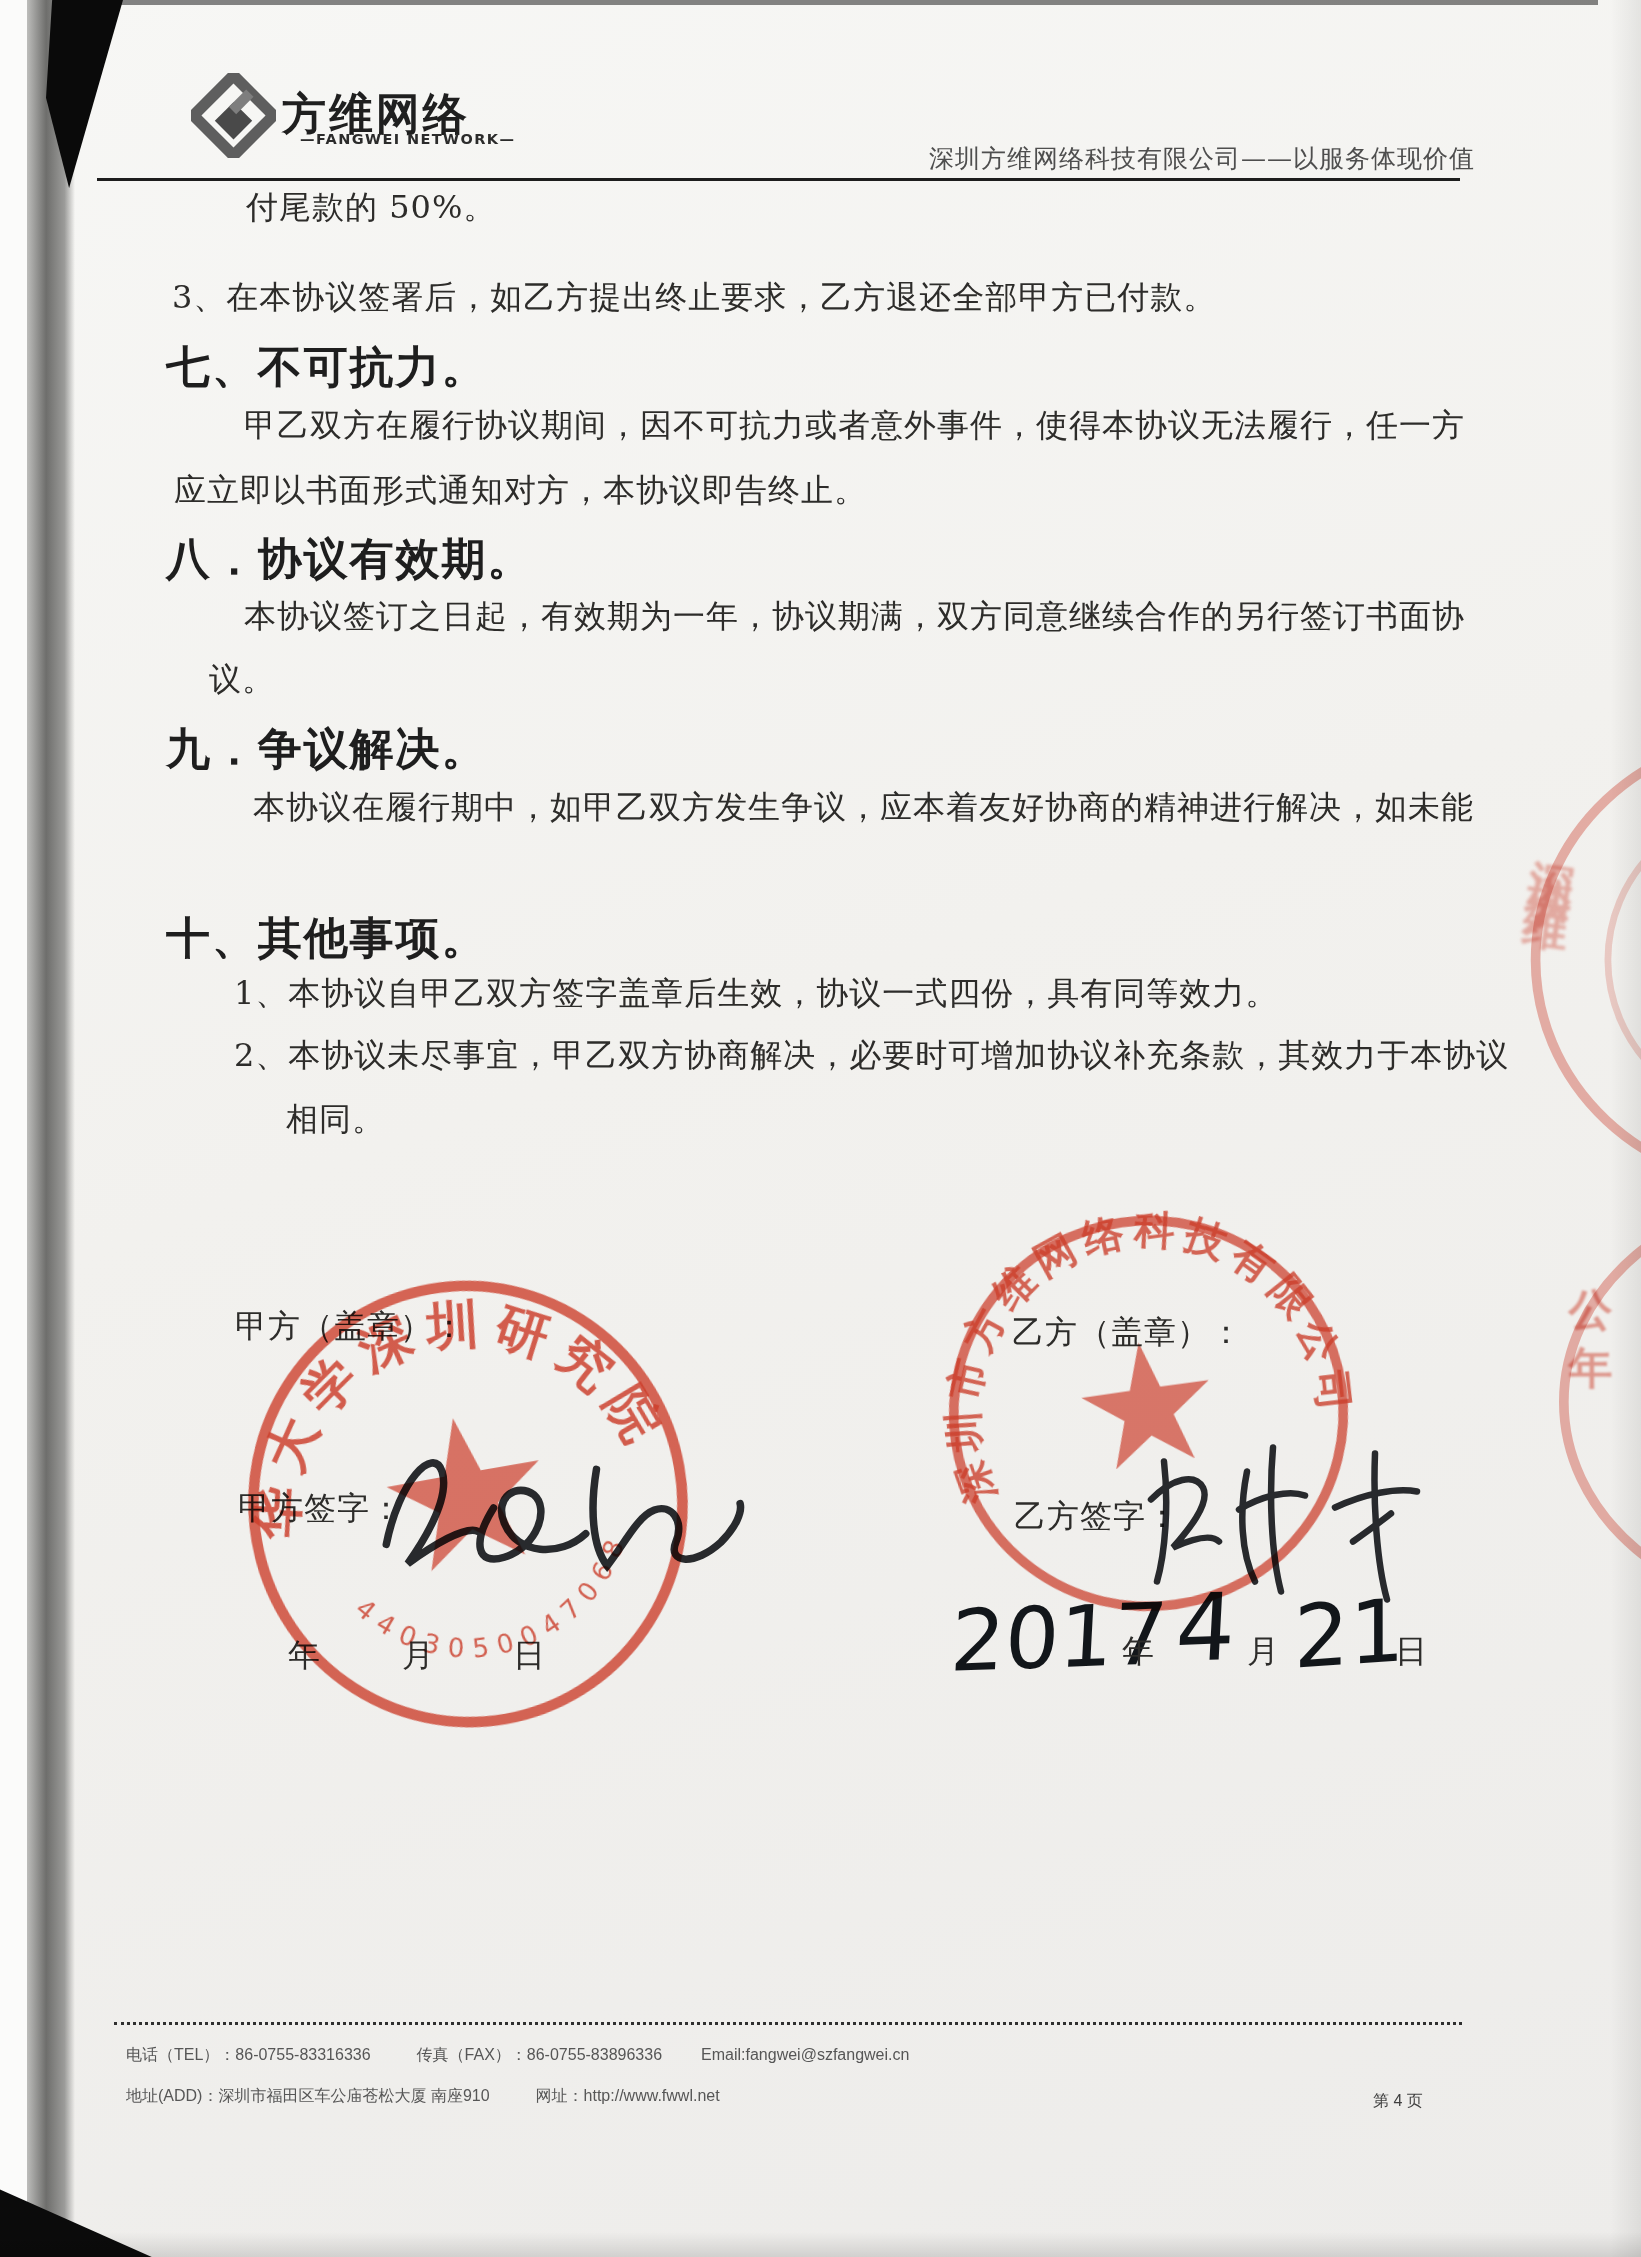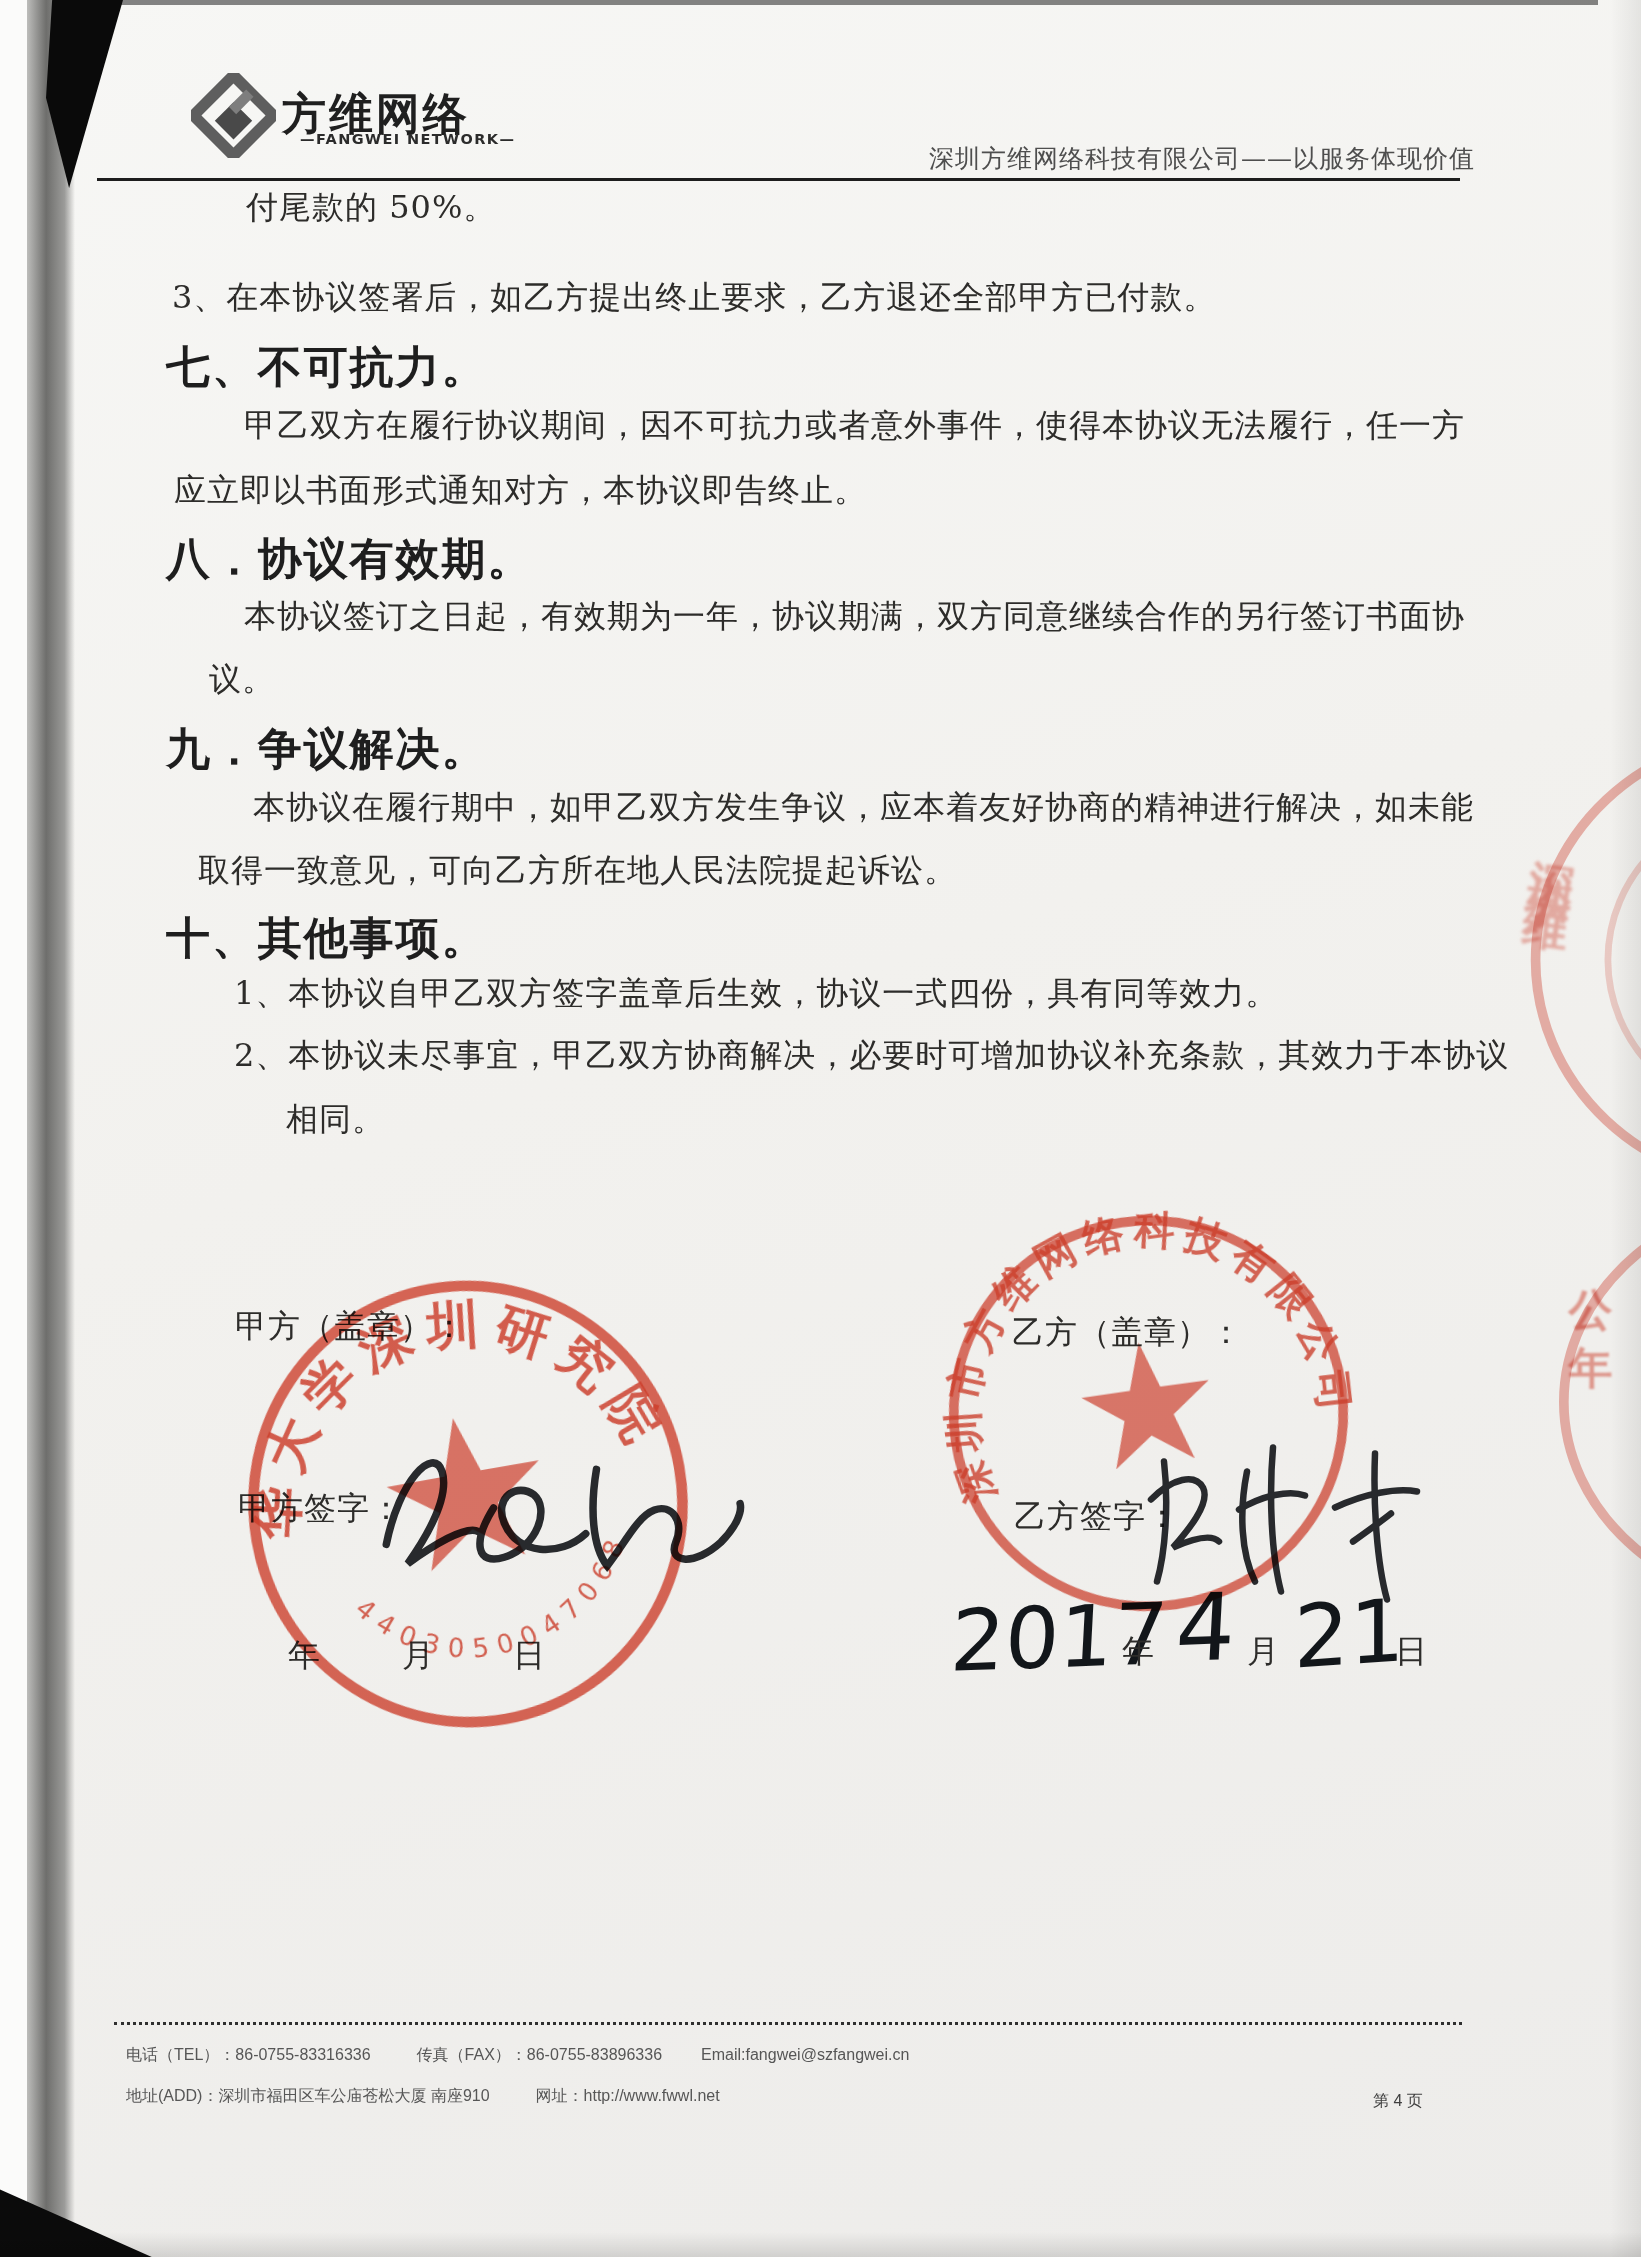--- a/index.html
+++ b/index.html
@@ -76,21 +76,20 @@
   <div class="abs t" style="left:246px;top:186px">付尾款的 50%。</div>
   <div class="abs t" style="left:172px;top:276px">3、在本协议签署后，如乙方提出终止要求，乙方退还全部甲方已付款。</div>
   <div class="abs h" style="left:166px;top:338px">七、不可抗力。</div>
   <div class="abs t" style="left:244px;top:404px">甲乙双方在履行协议期间，因不可抗力或者意外事件，使得本协议无法履行，任一方</div>
   <div class="abs t" style="left:174px;top:469px">应立即以书面形式通知对方，本协议即告终止。</div>
   <div class="abs h" style="left:166px;top:530px">八．协议有效期。</div>
   <div class="abs t" style="left:244px;top:595px">本协议签订之日起，有效期为一年，协议期满，双方同意继续合作的另行签订书面协</div>
   <div class="abs t" style="left:209px;top:658px">议。</div>
   <div class="abs h" style="left:166px;top:720px">九．争议解决。</div>
   <div class="abs t" style="left:253px;top:786px">本协议在履行期中，如甲乙双方发生争议，应本着友好协商的精神进行解决，如未能</div>
-  <div class="abs t" style="left:198px;top:849px">取得一致意见，可向乙方所在地人民法院提起诉讼。</div>
   <div class="abs h" style="left:166px;top:909px">十、其他事项。</div>
   <div class="abs t" style="left:234px;top:972px">1、本协议自甲乙双方签字盖章后生效，协议一式四份，具有同等效力。</div>
   <div class="abs t" style="left:234px;top:1034px">2、本协议未尽事宜，甲乙双方协商解决，必要时可增加协议补充条款，其效力于本协议</div>
   <div class="abs t" style="left:286px;top:1098px">相同。</div>
 
   <div class="abs t" style="left:235px;top:1305px">甲方（盖章）：</div>
   <div class="abs t" style="left:1012px;top:1311px">乙方（盖章）：</div>
   <div class="abs t" style="left:238px;top:1487px">甲方签字：</div>
   <div class="abs t" style="left:1014px;top:1495px">乙方签字：</div>
 

